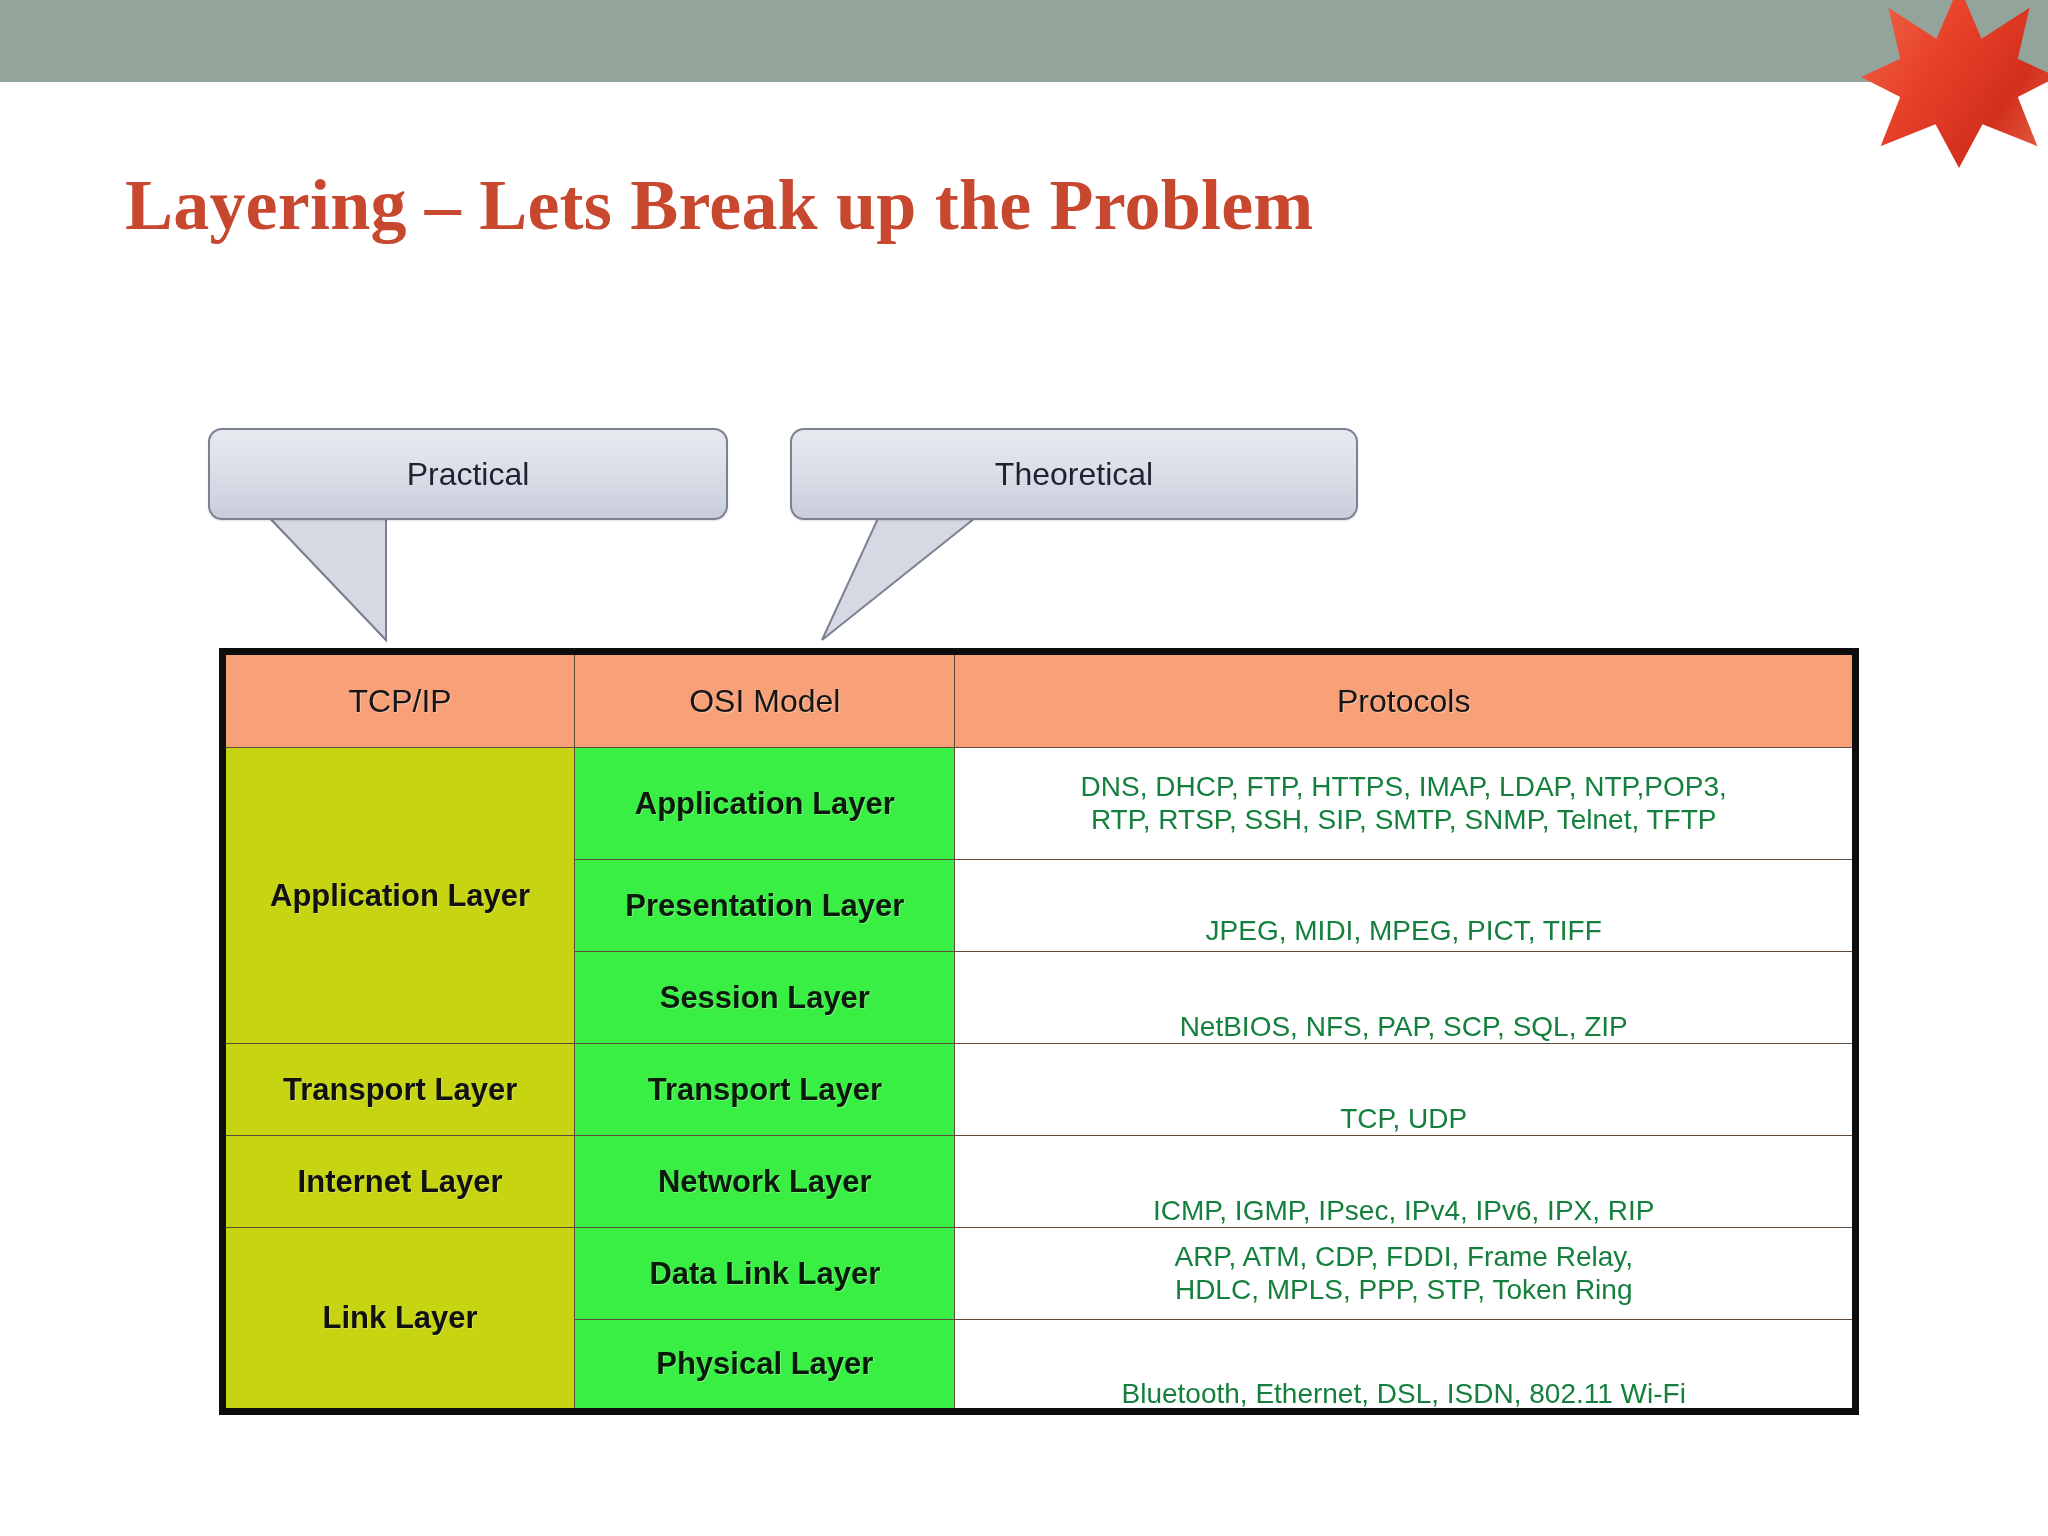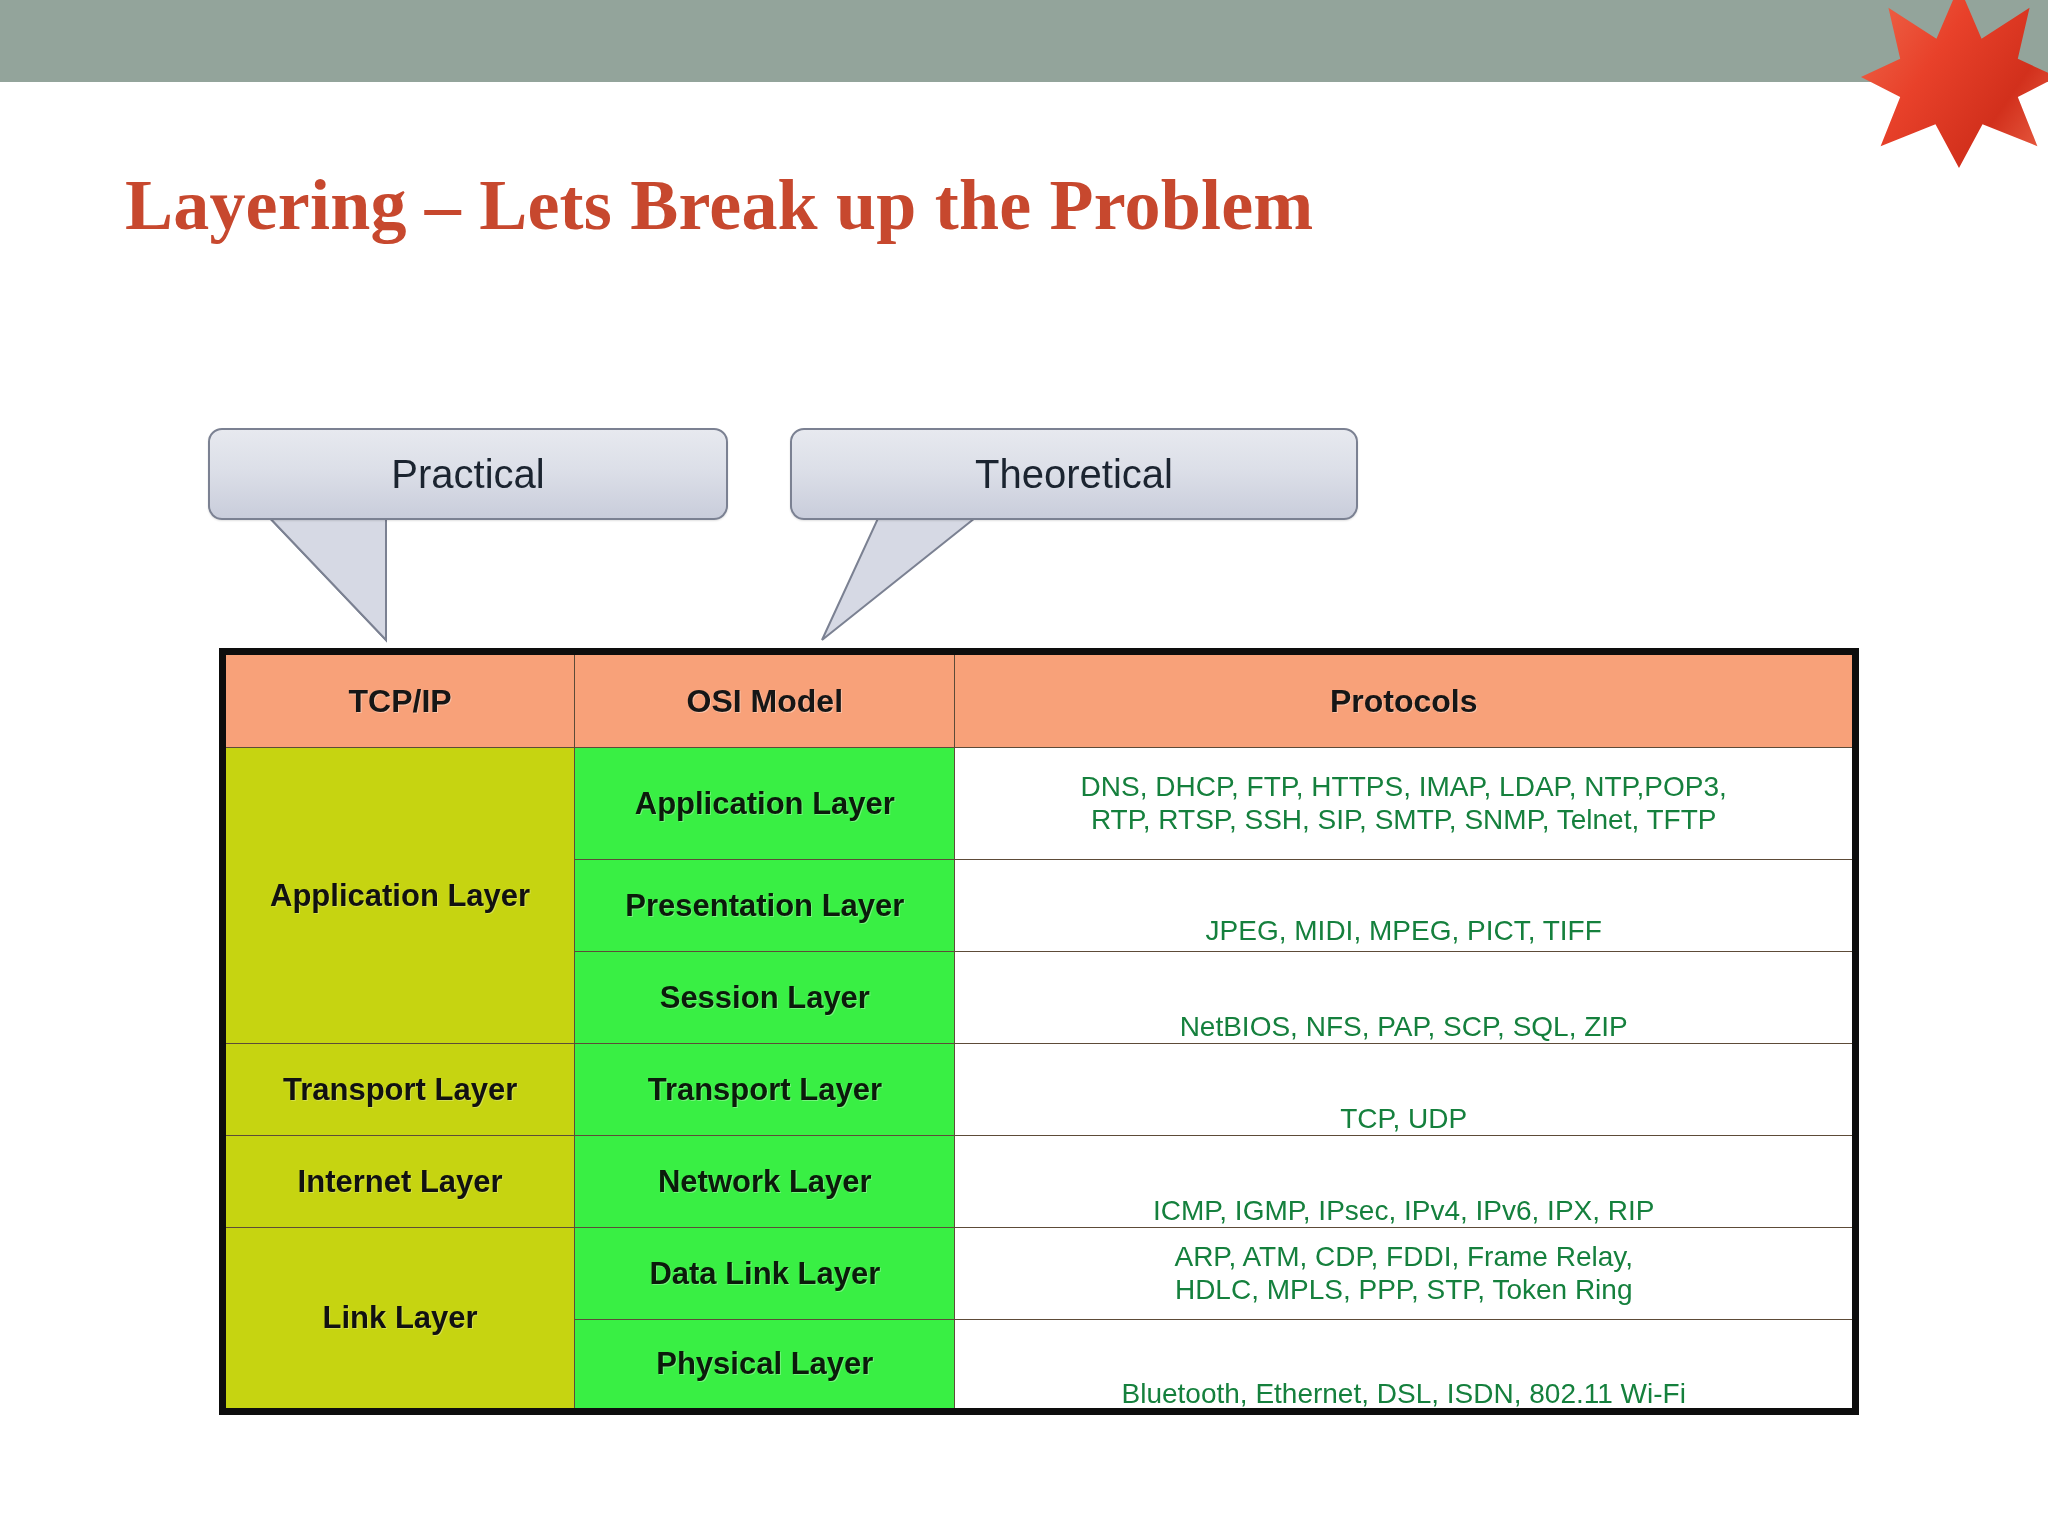--- a/index.html
+++ b/index.html
@@ -52,21 +52,21 @@
   .callout .bubble {
     position: absolute;
     left: 0; top: 0;
     border: 2px solid #7b8192;
     border-radius: 14px;
     background: linear-gradient(180deg,#e7e9ef 0%,#dcdfe8 45%,#c9cddb 100%);
     display: flex;
     align-items: center;
     justify-content: center;
     color: #1b2430;
-    font-size: 40px;
+    font-size: 32px;
     box-shadow: 0 1px 2px rgba(0,0,0,0.12);
   }
   .callout svg.tail {
     position: absolute;
     left: 0; top: 0;
     overflow: visible;
   }
 
   #callout-practical { left: 208px; top: 428px; width: 520px; height: 220px; }
   #callout-practical .bubble { width: 520px; height: 92px; }
@@ -86,21 +86,21 @@
   #osi-table td, #osi-table th {
     border: 1px solid #5d4b38;
     padding: 0;
     text-align: center;
     vertical-align: middle;
   }
   #osi-table th {
     background: #f8a179;
     color: #161616;
     font-size: 32px;
-    font-weight: bold;
+    font-weight: normal;
     height: 96px;
     text-shadow: 1px 1px 0 rgba(255,255,255,0.35);
   }
   .col-tcpip { width: 352px; }
   .col-osi   { width: 380px; }
   .col-proto { width: 900px; }
 
   td.tcpip-cell {
     background: #c6d411;
     color: #111111;

